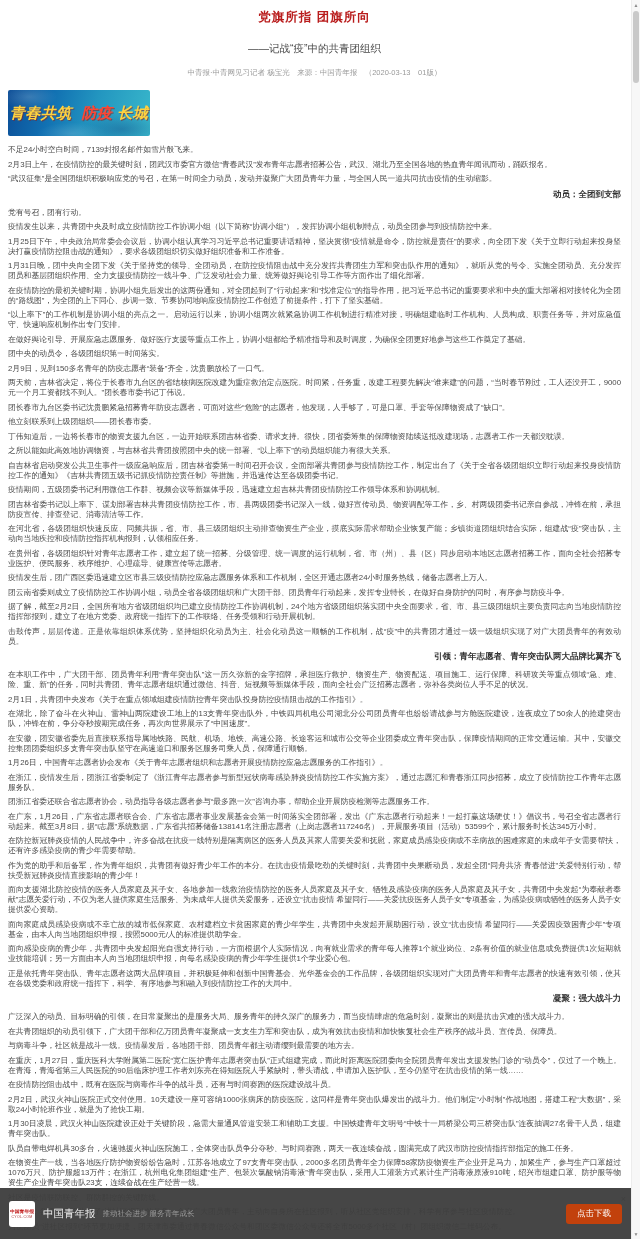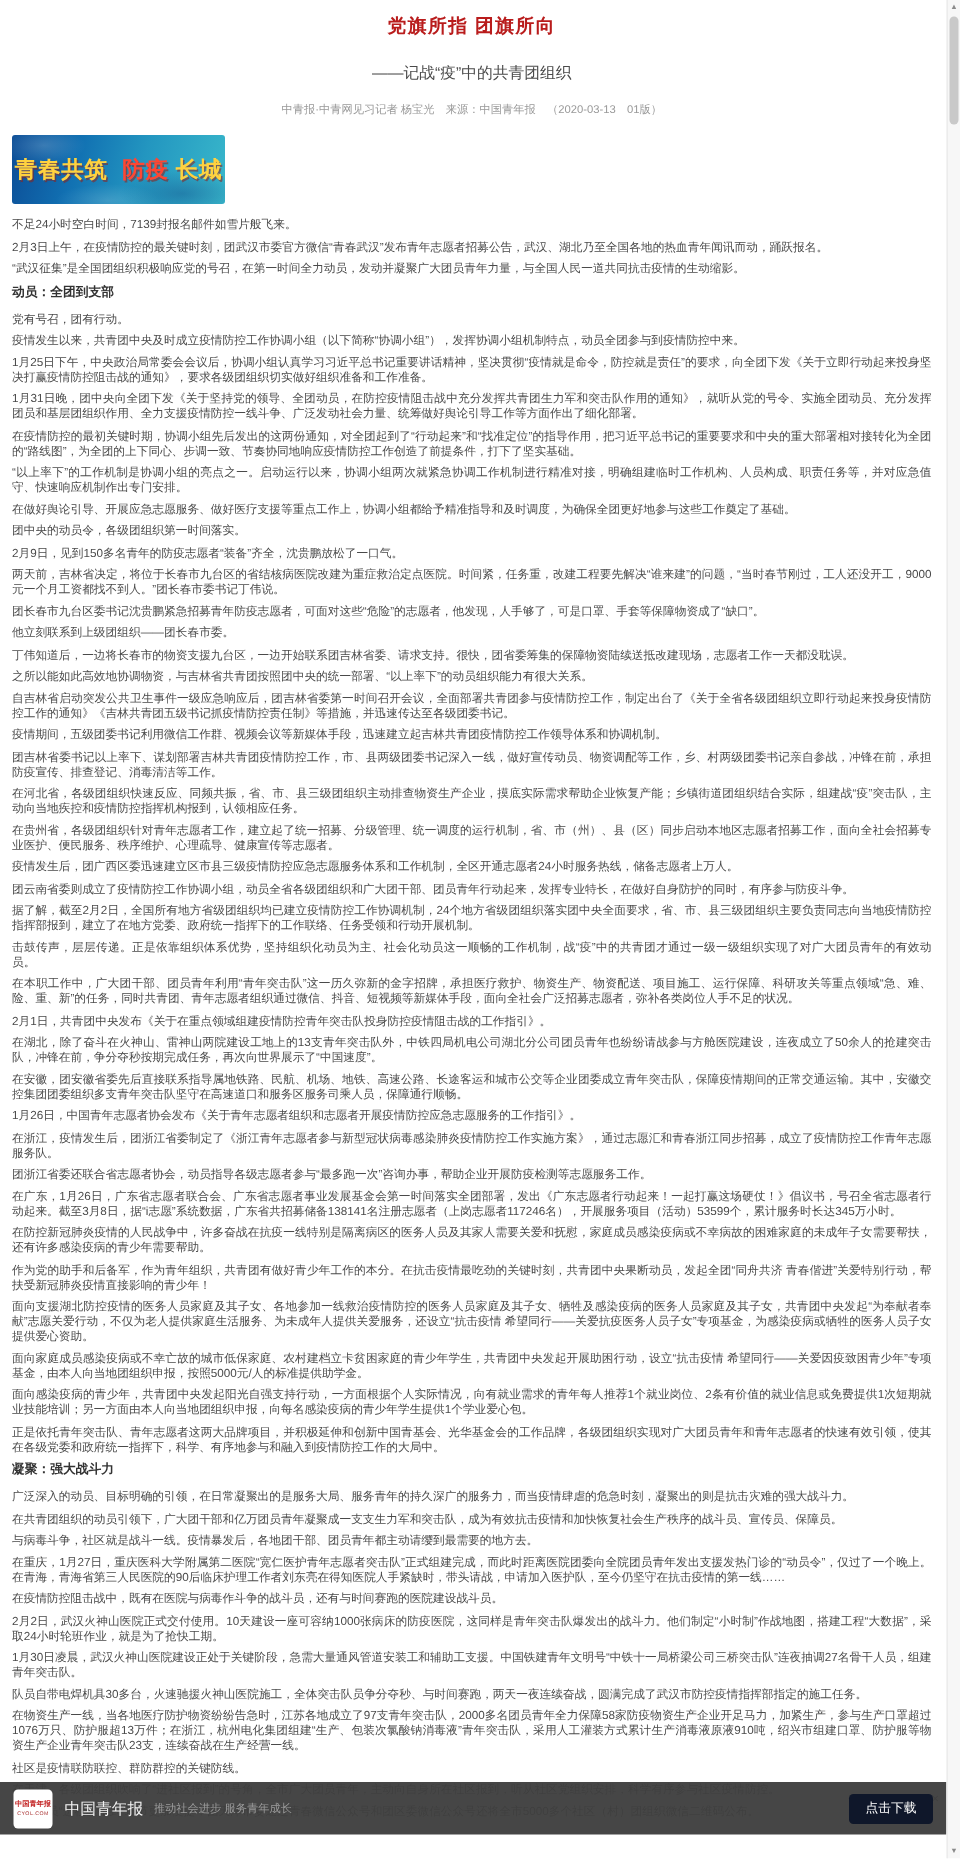--- a/index.html
+++ b/index.html
@@ -28,61 +28,61 @@
     display:flex;align-items:center;justify-content:center;
   }
   .banner::before{
     content:"";position:absolute;inset:0;
     background:
       radial-gradient(40px 18px at 15% 15%, rgba(255,255,255,0.18), rgba(255,255,255,0) 70%),
       radial-gradient(60px 22px at 80% 85%, rgba(20,80,140,0.45), rgba(20,80,140,0) 70%),
       radial-gradient(50px 16px at 45% 95%, rgba(255,255,255,0.15), rgba(255,255,255,0) 70%);
   }
   .banner-text{
-    position:relative;font-size:15px;font-weight:bold;
+    position:relative;font-size:15px;font-weight:bold;font-style:italic;
     letter-spacing:0.5px;white-space:nowrap;
     text-shadow:1px 1px 0 rgba(150,30,20,0.55);
   }
   .banner-text .b-yellow{color:#ffd23f;}
   .banner-text .b-red{color:#ff4632;margin-left:5px;}
   
   .article p{
     font-size:7.8px;line-height:10px;color:#4a4a4a;
     margin:0 0 4.5px 0;text-align:justify;
   }
   .article h2{
     font-size:8.5px;line-height:11px;color:#333;font-weight:bold;
-    text-align:left;margin:4px 0 8px 0;
+    text-align:right;margin:4px 0 8px 0;
   }
   
   .bar-close{
     position:absolute;right:12px;top:1195px;width:9px;height:9px;
     font-size:9px;line-height:9px;color:#555;text-align:center;cursor:pointer;
   }
   
   .appbar{
-    position:absolute;left:0;bottom:16px;width:631px;height:35px;
+    position:absolute;left:0;bottom:0;width:631px;height:51px;
     background:rgba(62,62,62,0.96);
     display:flex;align-items:center;padding:0 9px;box-sizing:border-box;
   }
   .appbar-logo{
     width:26px;height:26px;background:#fff;border-radius:3px;flex:0 0 auto;
     display:flex;flex-direction:column;align-items:center;justify-content:center;
   }
   .appbar-logo .logo-main{
     color:#c21f1f;font-size:4.8px;font-weight:bold;line-height:6px;
     font-family:"Liberation Serif","DejaVu Serif",serif;white-space:nowrap;
   }
   .appbar-logo .logo-sub{
     color:#a33;font-size:3.5px;line-height:4px;letter-spacing:0.3px;
   }
   .appbar-name{color:#f2f2f2;font-size:10.5px;margin-left:8px;white-space:nowrap;}
   .appbar-tagline{color:#9b9b9b;font-size:7.5px;margin-left:7px;white-space:nowrap;overflow:hidden;}
   .appbar-btn{
-    margin-left:auto;background:#0f172a;color:#fff;font-size:8.5px;
+    margin-left:auto;background:#c2410c;color:#fff;font-size:8.5px;
     padding:4px 11px;border-radius:3px;white-space:nowrap;cursor:pointer;flex:0 0 auto;
   }
   
   .scrollbar{
     position:absolute;top:0;right:0;width:9px;height:1239px;
     background:#f7f7f7;border-left:1px solid #ececec;box-sizing:border-box;
   }
   .scroll-arrow{
     position:absolute;left:0;width:8px;height:10px;color:#8a8a8a;
     font-size:5px;line-height:10px;text-align:center;
@@ -131,20 +131,21 @@
       <p>之所以能如此高效地协调物资，与吉林省共青团按照团中央的统一部署、“以上率下”的动员组织能力有很大关系。</p>
       <p>自吉林省启动突发公共卫生事件一级应急响应后，团吉林省委第一时间召开会议，全面部署共青团参与疫情防控工作，制定出台了《关于全省各级团组织立即行动起来投身疫情防控工作的通知》《吉林共青团五级书记抓疫情防控责任制》等措施，并迅速传达至各级团委书记。</p>
       <p>疫情期间，五级团委书记利用微信工作群、视频会议等新媒体手段，迅速建立起吉林共青团疫情防控工作领导体系和协调机制。</p>
       <p>团吉林省委书记以上率下、谋划部署吉林共青团疫情防控工作，市、县两级团委书记深入一线，做好宣传动员、物资调配等工作，乡、村两级团委书记亲自参战，冲锋在前，承担防疫宣传、排查登记、消毒清洁等工作。</p>
       <p>在河北省，各级团组织快速反应、同频共振，省、市、县三级团组织主动排查物资生产企业，摸底实际需求帮助企业恢复产能；乡镇街道团组织结合实际，组建战“疫”突击队，主动向当地疾控和疫情防控指挥机构报到，认领相应任务。</p>
       <p>在贵州省，各级团组织针对青年志愿者工作，建立起了统一招募、分级管理、统一调度的运行机制，省、市（州）、县（区）同步启动本地区志愿者招募工作，面向全社会招募专业医护、便民服务、秩序维护、心理疏导、健康宣传等志愿者。</p>
       <p>疫情发生后，团广西区委迅速建立区市县三级疫情防控应急志愿服务体系和工作机制，全区开通志愿者24小时服务热线，储备志愿者上万人。</p>
       <p>团云南省委则成立了疫情防控工作协调小组，动员全省各级团组织和广大团干部、团员青年行动起来，发挥专业特长，在做好自身防护的同时，有序参与防疫斗争。</p>
       <p>据了解，截至2月2日，全国所有地方省级团组织均已建立疫情防控工作协调机制，24个地方省级团组织落实团中央全面要求，省、市、县三级团组织主要负责同志向当地疫情防控指挥部报到，建立了在地方党委、政府统一指挥下的工作联络、任务受领和行动开展机制。</p>
       <p>击鼓传声，层层传递。正是依靠组织体系优势，坚持组织化动员为主、社会化动员这一顺畅的工作机制，战“疫”中的共青团才通过一级一级组织实现了对广大团员青年的有效动员。</p>
+      <h2>引领：青年志愿者、青年突击队两大品牌比翼齐飞</h2>
       <p>在本职工作中，广大团干部、团员青年利用“青年突击队”这一历久弥新的金字招牌，承担医疗救护、物资生产、物资配送、项目施工、运行保障、科研攻关等重点领域“急、难、险、重、新”的任务，同时共青团、青年志愿者组织通过微信、抖音、短视频等新媒体手段，面向全社会广泛招募志愿者，弥补各类岗位人手不足的状况。</p>
       <p>2月1日，共青团中央发布《关于在重点领域组建疫情防控青年突击队投身防控疫情阻击战的工作指引》。</p>
       <p>在湖北，除了奋斗在火神山、雷神山两院建设工地上的13支青年突击队外，中铁四局机电公司湖北分公司团员青年也纷纷请战参与方舱医院建设，连夜成立了50余人的抢建突击队，冲锋在前，争分夺秒按期完成任务，再次向世界展示了“中国速度”。</p>
       <p>在安徽，团安徽省委先后直接联系指导属地铁路、民航、机场、地铁、高速公路、长途客运和城市公交等企业团委成立青年突击队，保障疫情期间的正常交通运输。其中，安徽交控集团团委组织多支青年突击队坚守在高速道口和服务区服务司乘人员，保障通行顺畅。</p>
       <p>1月26日，中国青年志愿者协会发布《关于青年志愿者组织和志愿者开展疫情防控应急志愿服务的工作指引》。</p>
       <p>在浙江，疫情发生后，团浙江省委制定了《浙江青年志愿者参与新型冠状病毒感染肺炎疫情防控工作实施方案》，通过志愿汇和青春浙江同步招募，成立了疫情防控工作青年志愿服务队。</p>
       <p>团浙江省委还联合省志愿者协会，动员指导各级志愿者参与“最多跑一次”咨询办事，帮助企业开展防疫检测等志愿服务工作。</p>
       <p>在广东，1月26日，广东省志愿者联合会、广东省志愿者事业发展基金会第一时间落实全团部署，发出《广东志愿者行动起来！一起打赢这场硬仗！》倡议书，号召全省志愿者行动起来。截至3月8日，据“i志愿”系统数据，广东省共招募储备138141名注册志愿者（上岗志愿者117246名），开展服务项目（活动）53599个，累计服务时长达345万小时。</p>
       <p>在防控新冠肺炎疫情的人民战争中，许多奋战在抗疫一线特别是隔离病区的医务人员及其家人需要关爱和抚慰，家庭成员感染疫病或不幸病故的困难家庭的未成年子女需要帮扶，还有许多感染疫病的青少年需要帮助。</p>
       <p>作为党的助手和后备军，作为青年组织，共青团有做好青少年工作的本分。在抗击疫情最吃劲的关键时刻，共青团中央果断动员，发起全团“同舟共济 青春偕进”关爱特别行动，帮扶受新冠肺炎疫情直接影响的青少年！</p>

